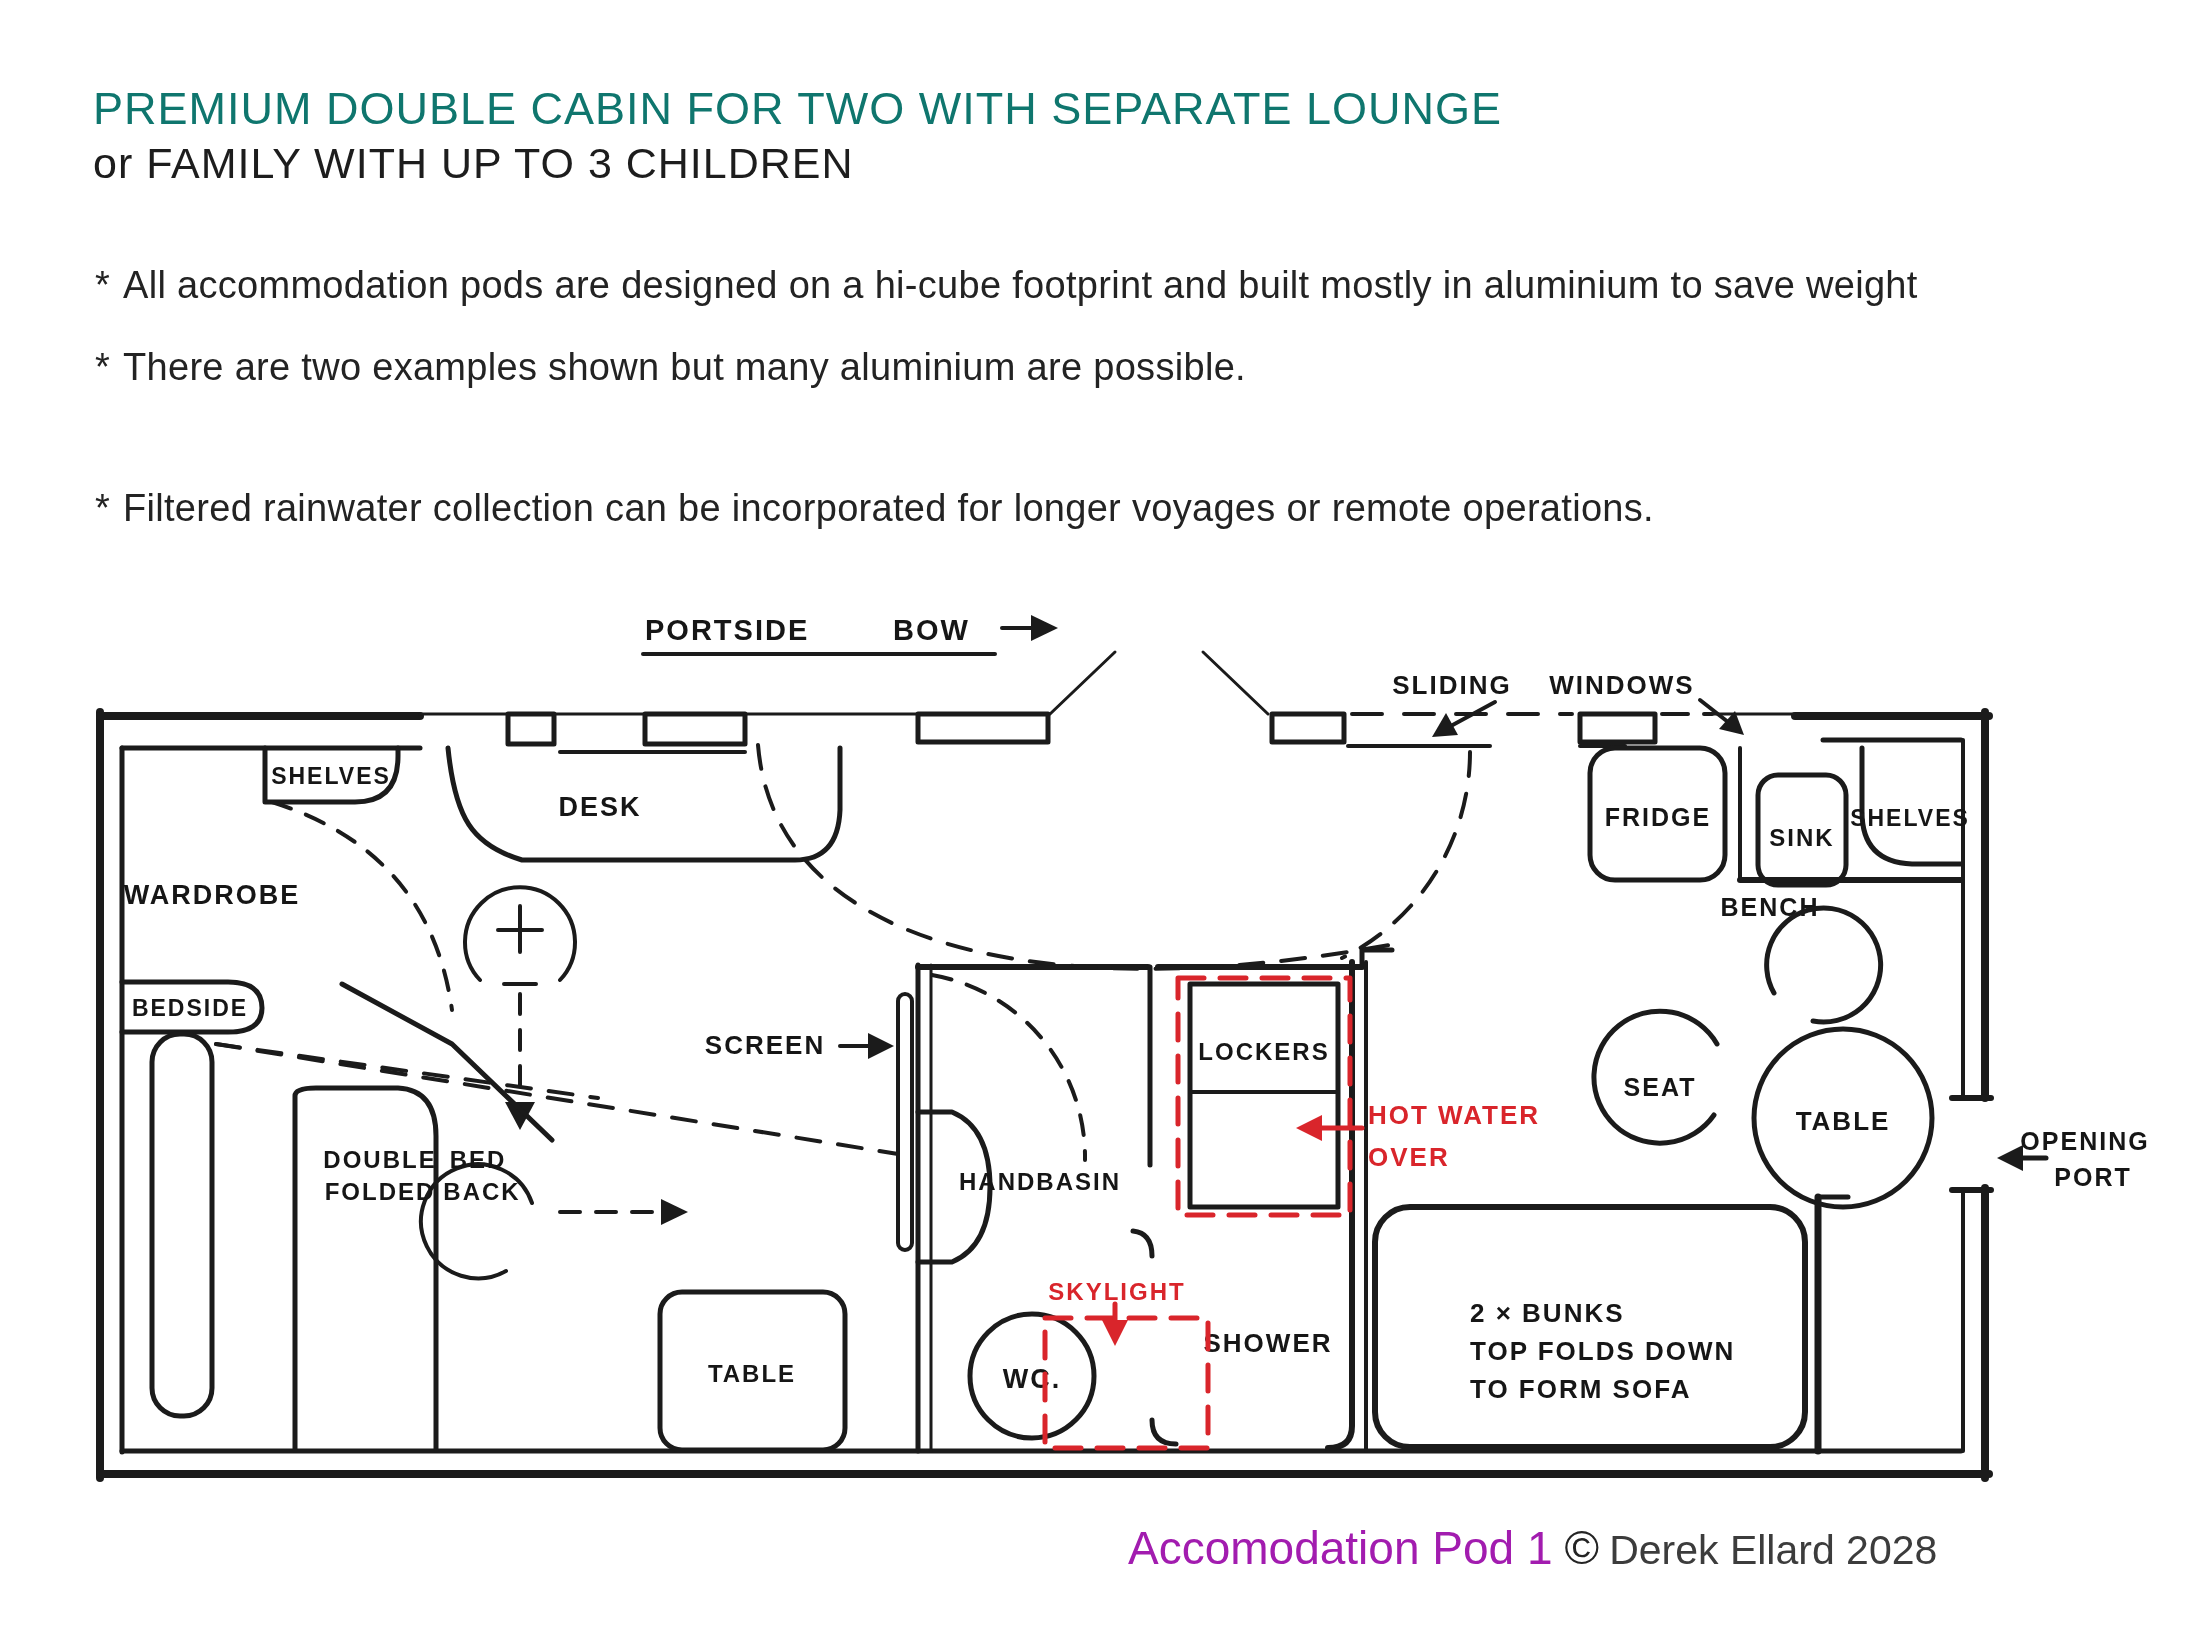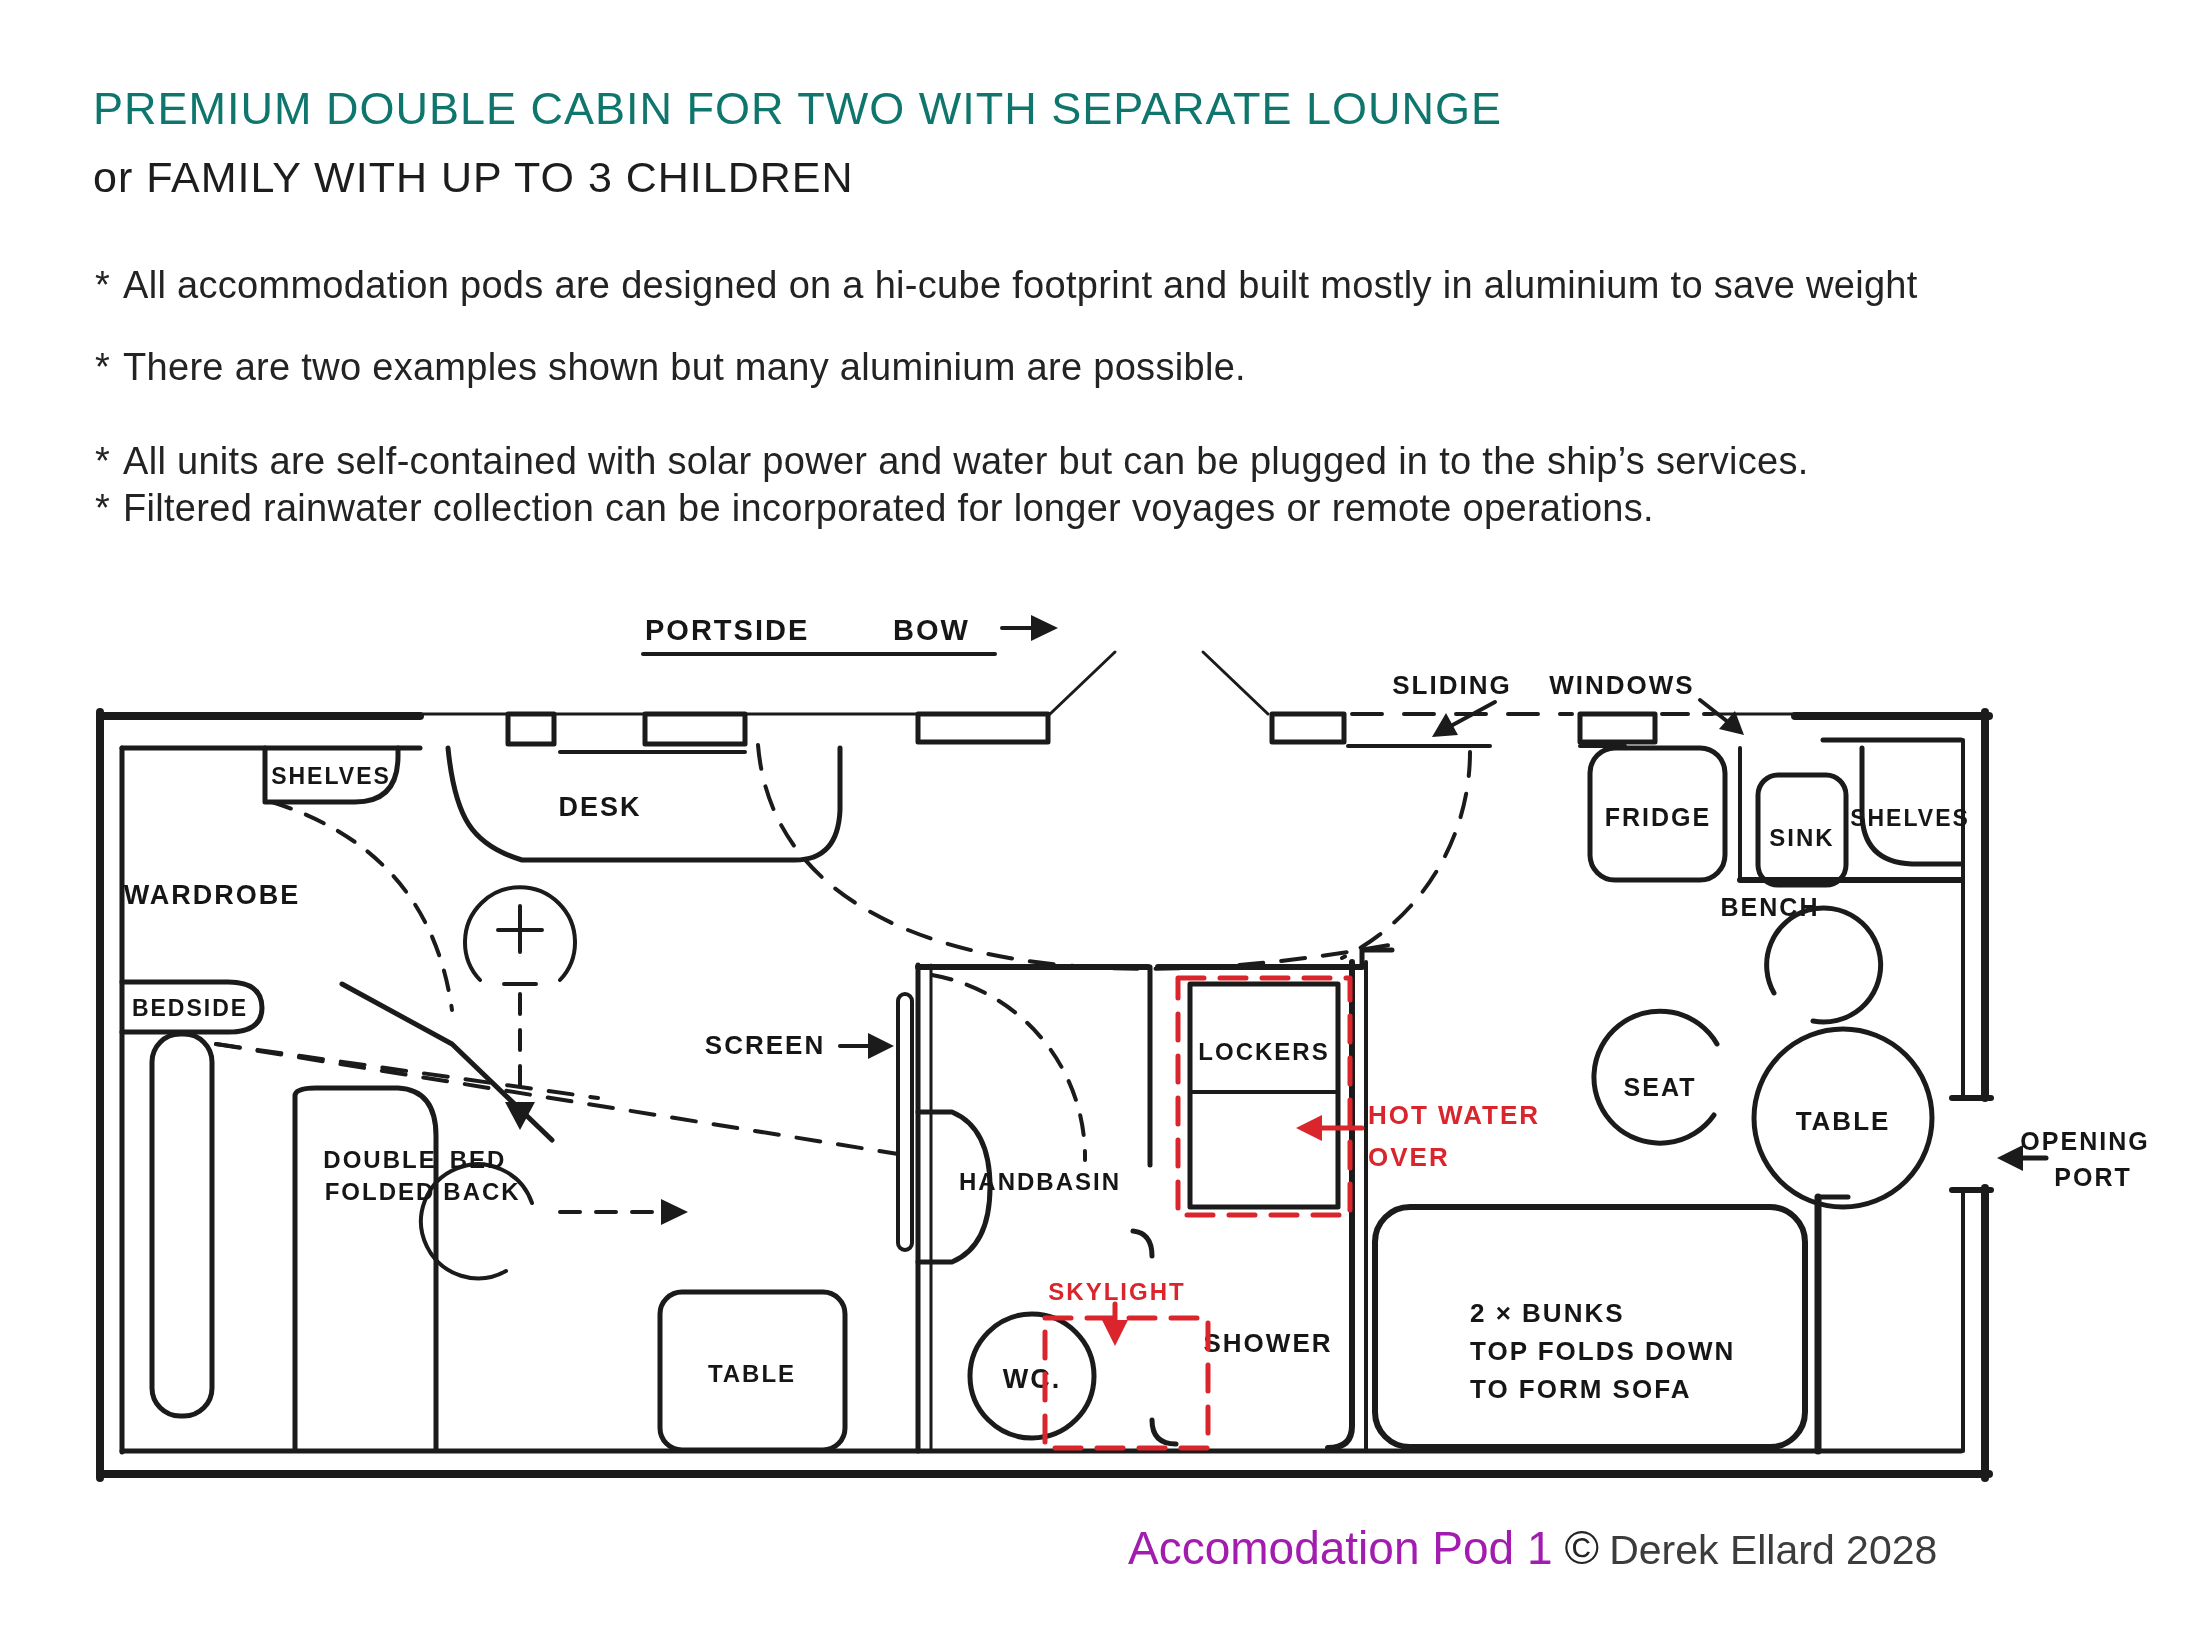--- a/index.html
+++ b/index.html
@@ -1,20 +1,20 @@
 <!DOCTYPE html>
 <html><head>
 <meta charset="utf-8">
 <style>
   html,body{margin:0;padding:0;background:#ffffff;}
   body{width:2200px;height:1650px;overflow:hidden;font-family:"Liberation Sans",sans-serif;color:#1d1d1d;}
   #page{position:relative;width:2200px;height:1650px;background:#ffffff;}
   .title{position:absolute;left:93px;top:83px;}
   .title .t1{font-size:45px;letter-spacing:1px;font-weight:400;color:#0f766e;}
-  .title .t2{font-size:43px;letter-spacing:1px;font-weight:400;color:#1d1d1d;margin-top:18px;}
+  .title .t2{font-size:43px;letter-spacing:1px;font-weight:400;color:#1d1d1d;margin-top:4px;}
   .note{position:absolute;left:95px;font-size:38px;letter-spacing:.3px;color:#232323;white-space:nowrap;}
   .note .b{display:inline-block;width:28px;}
   .n0{top:264px}.n1{top:299px}.n2{top:346px}.n3{top:393px}.n4{top:440px}.n5{top:487px}
   .footer{position:absolute;left:1128px;top:1520px;white-space:nowrap;}
   .footer .pod{font-size:46px;font-weight:400;color:#a21caf;}
   .footer .cc{font-size:47px;font-weight:400;color:#242424;padding:0 10px 0 12px;}
   .footer .auth{font-size:41px;font-weight:400;color:#3c3c3c;}
   svg{position:absolute;left:0;top:0;}
   .ink{stroke:#1b1b1b;fill:none;stroke-linecap:round;stroke-linejoin:round;}
   .red{stroke:#d9252b;fill:none;stroke-linecap:round;stroke-linejoin:round;}
@@ -30,21 +30,20 @@
 
 <div id="page">
 
   <div class="title">
     <div class="t1">PREMIUM DOUBLE CABIN FOR TWO WITH SEPARATE LOUNGE</div>
     <div class="t2">or FAMILY WITH UP TO 3 CHILDREN</div>
   </div>
 
   <div class="note n0"><span class="b">*</span><span>All accommodation pods are designed on a hi-cube footprint and built mostly in aluminium to save weight</span></div>
   <div class="note n2"><span class="b">*</span><span>There are two examples shown but many aluminium are possible.</span></div>
-  <div class="note n4"><span class="b">*</span><span>All units are self-contained with solar power and water but can be plugged in to the ship’s services.</span></div>
   <div class="note n5"><span class="b">*</span><span>Filtered rainwater collection can be incorporated for longer voyages or remote operations.</span></div>
 
   <svg width="2200" height="1650" viewBox="0 0 2200 1650">
 
     <g>
       <text class="lbl" x="645" y="640" font-size="29">PORTSIDE</text>
       <text class="lbl" x="893" y="640" font-size="29">BOW</text>
       <path class="ink w4" d="M643,654 H995"></path>
       <path class="ink w4" d="M1002,628 H1038"></path>
       <polygon class="fillink" points="1058,628 1031,615 1031,641"></polygon>

